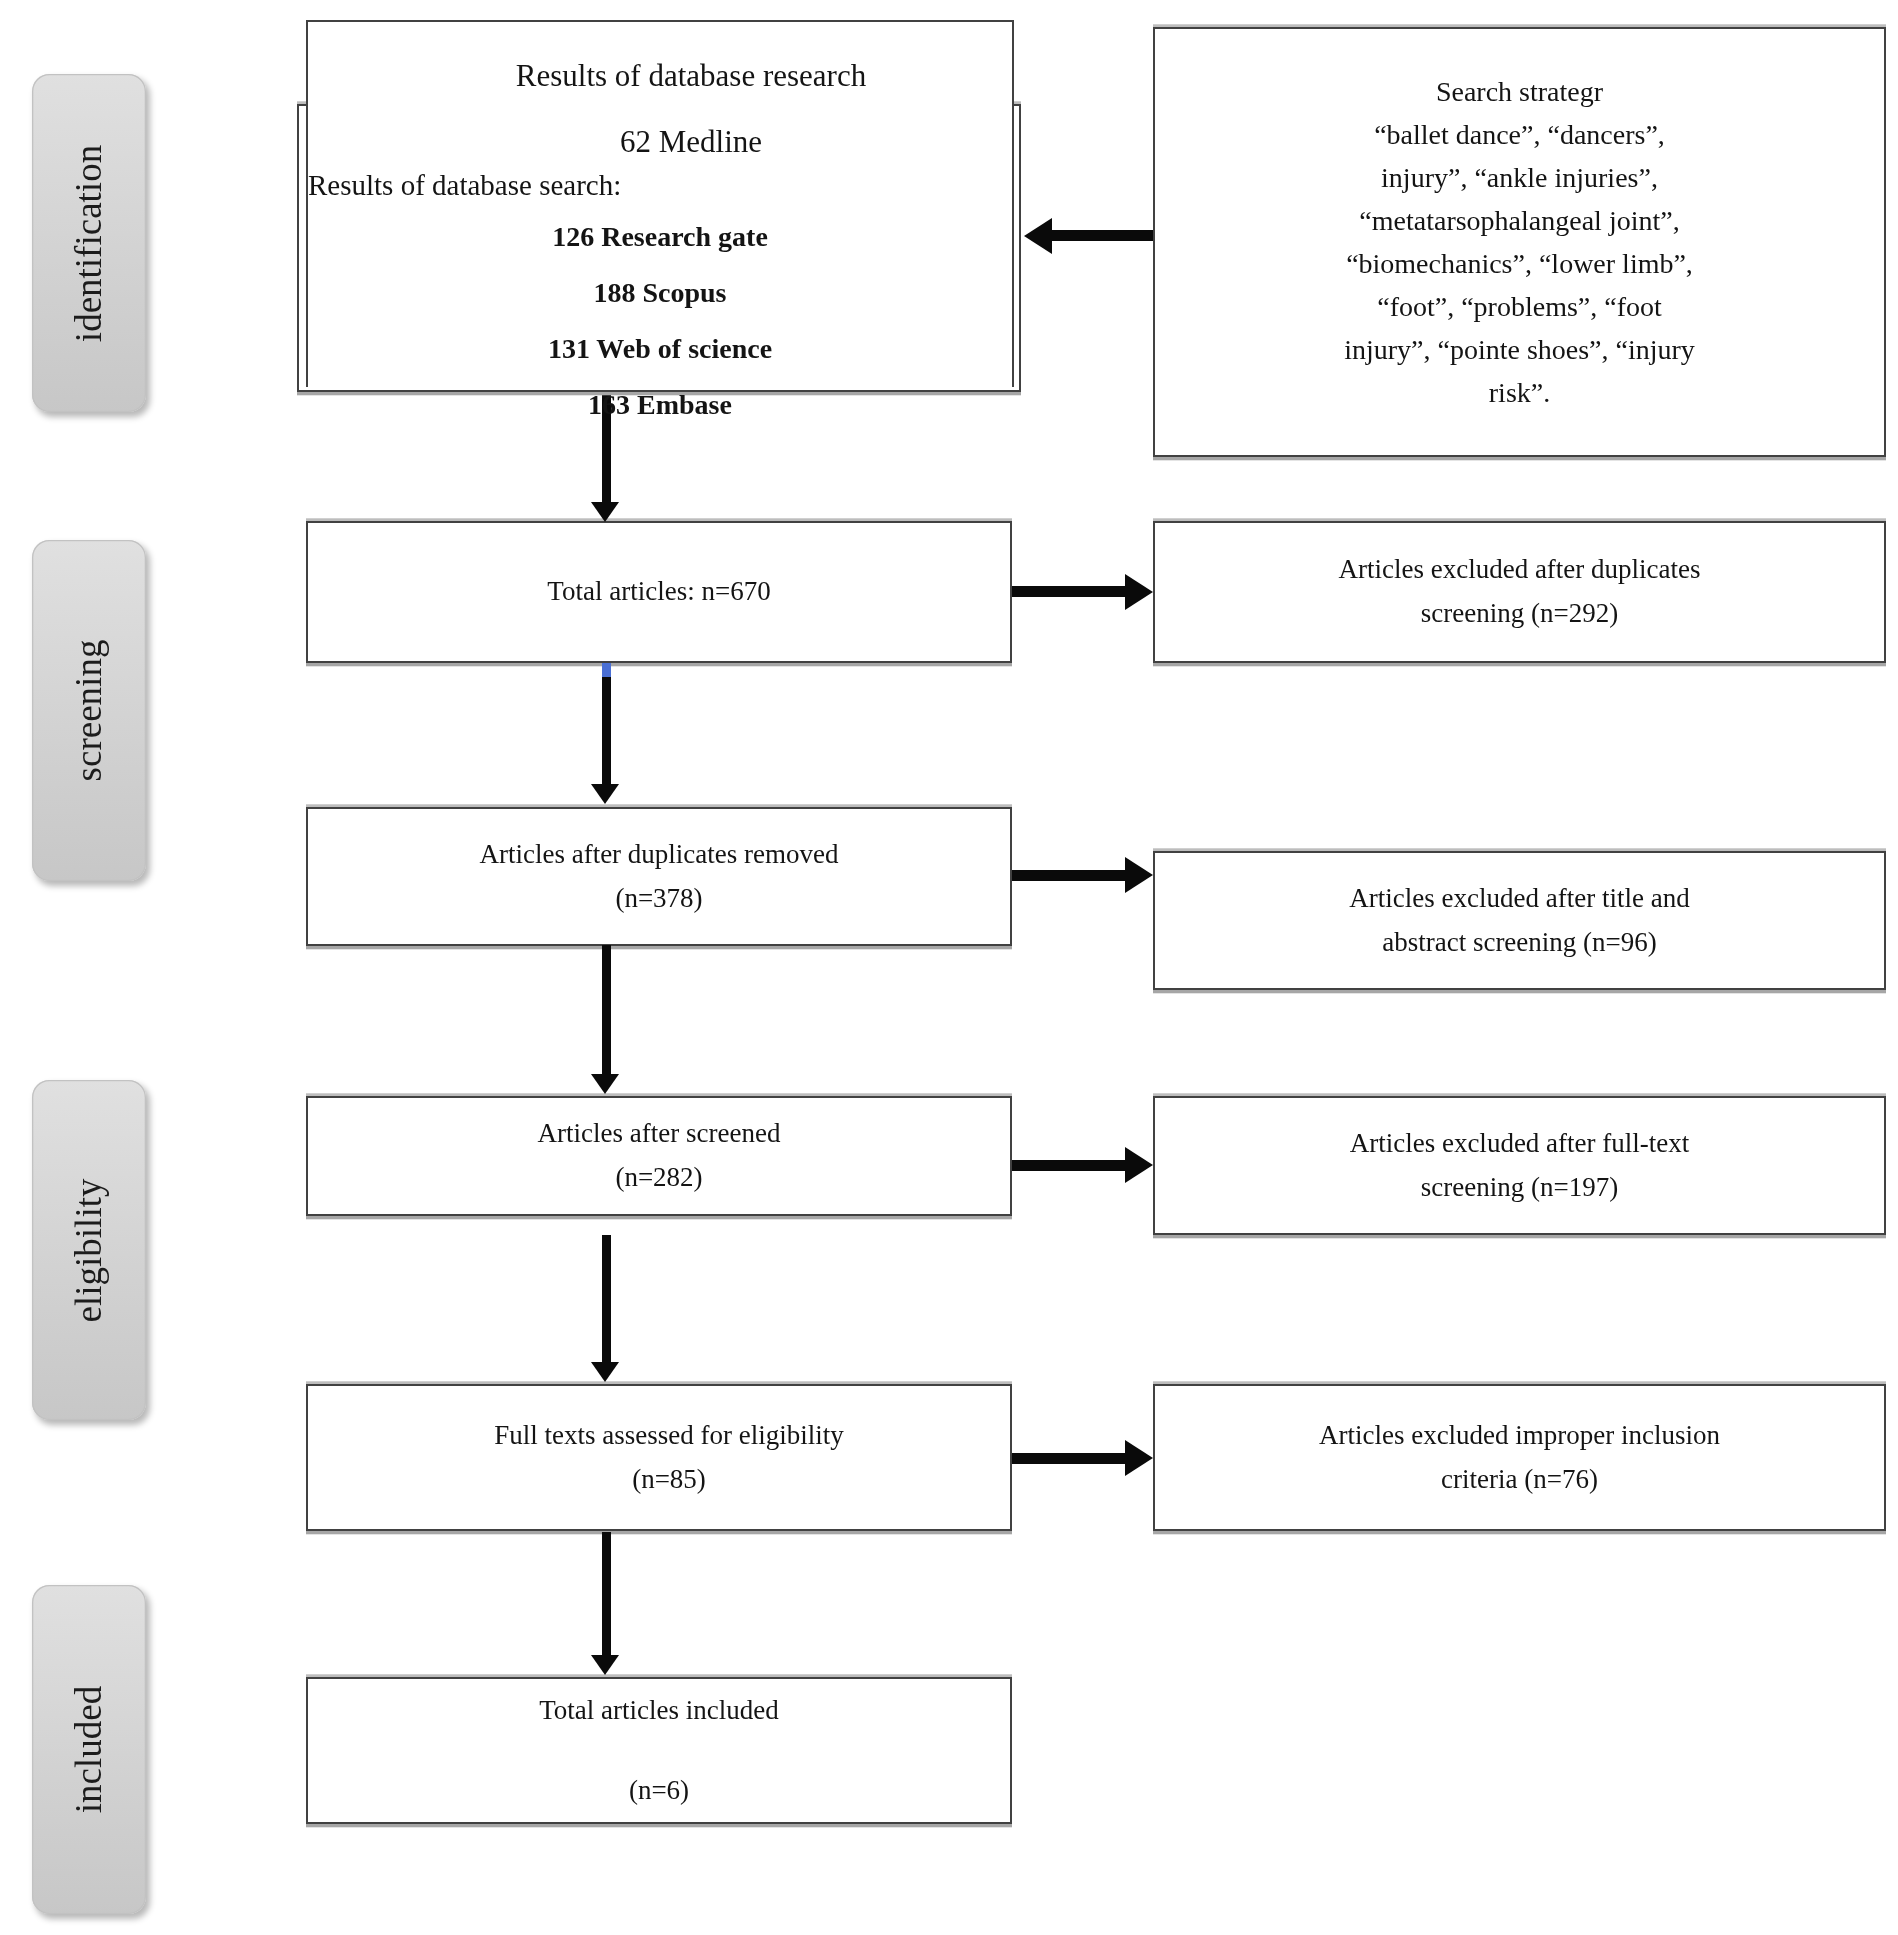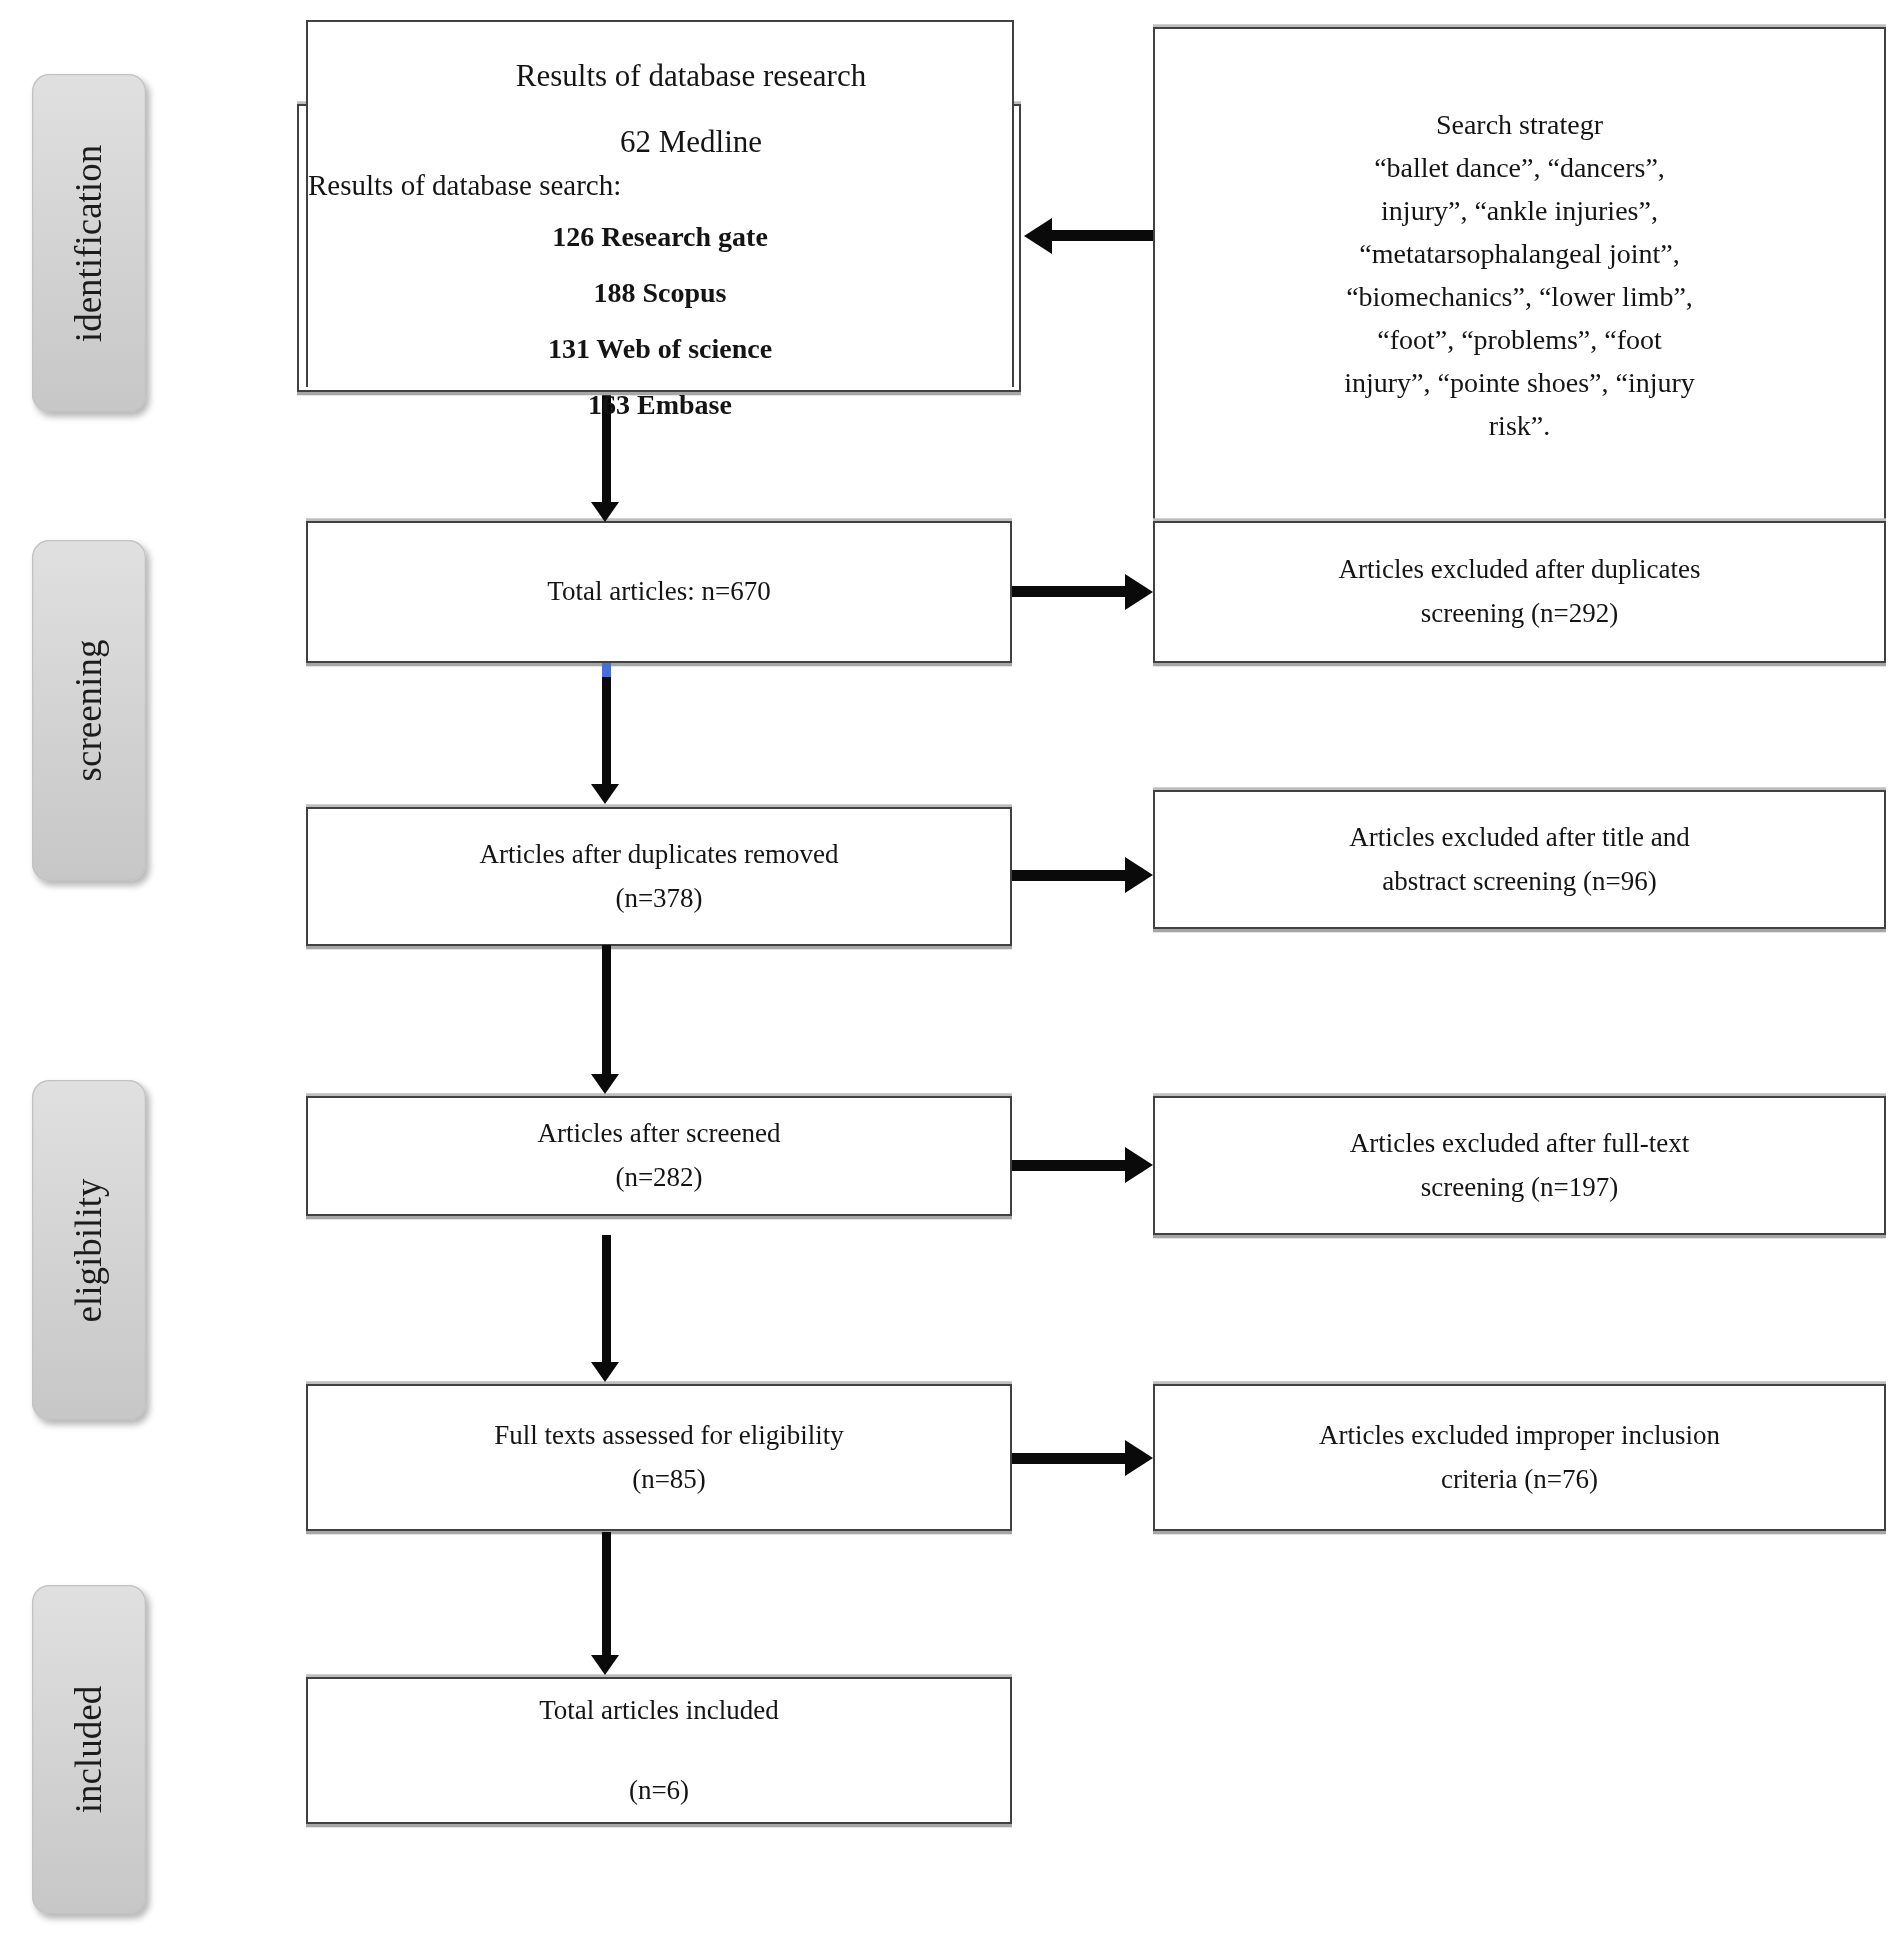--- a/index.html
+++ b/index.html
@@ -112,21 +112,21 @@
   <div class="wbox dbbox-outer" style="left:306px; top:20px; width:708px; height:367px; padding-top:9.4px;">
     <div class="db-title">Results of database research</div>
     <div class="db-title">62 Medline</div>
     <div class="db-sub">Results of database search:</div>
     <div class="db-item">126 Research gate</div>
     <div class="db-item">188 Scopus</div>
     <div class="db-item">131 Web of science</div>
     <div class="db-item">163 Embase</div>
   </div>
 
-  <div class="wbox center-col" style="left:1153px; top:27px; width:733px; height:496px;">
+  <div class="wbox center-col" style="left:1153px; top:27px; width:733px; height:430px;">
     <div class="t42">Search strategr</div>
     <div class="t42">“ballet dance”, “dancers”,</div>
     <div class="t42">injury”, “ankle injuries”,</div>
     <div class="t42">“metatarsophalangeal joint”,</div>
     <div class="t42">“biomechanics”, “lower limb”,</div>
     <div class="t42">“foot”, “problems”, “foot</div>
     <div class="t42">injury”, “pointe shoes”, “injury</div>
     <div class="t42">risk”.</div>
   </div>
 
@@ -135,21 +135,21 @@
   </div>
   <div class="wbox center-col" style="left:1153px; top:521px; width:733px; height:142px;">
     <div class="t40">Articles excluded after duplicates</div>
     <div class="t40">screening (n=292)</div>
   </div>
 
   <div class="wbox center-col" style="left:306px; top:807px; width:706px; height:139px;">
     <div class="t40">Articles after duplicates removed</div>
     <div class="t40">(n=378)</div>
   </div>
-  <div class="wbox center-col" style="left:1153px; top:790px; width:733px; height:139px;">
+  <div class="wbox center-col" style="left:1153px; top:851px; width:733px; height:139px;">
     <div class="t40">Articles excluded after title and</div>
     <div class="t40">abstract screening (n=96)</div>
   </div>
 
   <div class="wbox center-col" style="left:306px; top:1096px; width:706px; height:120px;">
     <div class="t40">Articles after screened</div>
     <div class="t40">(n=282)</div>
   </div>
   <div class="wbox center-col" style="left:1153px; top:1096px; width:733px; height:139px;">
     <div class="t40">Articles excluded after full-text</div>

